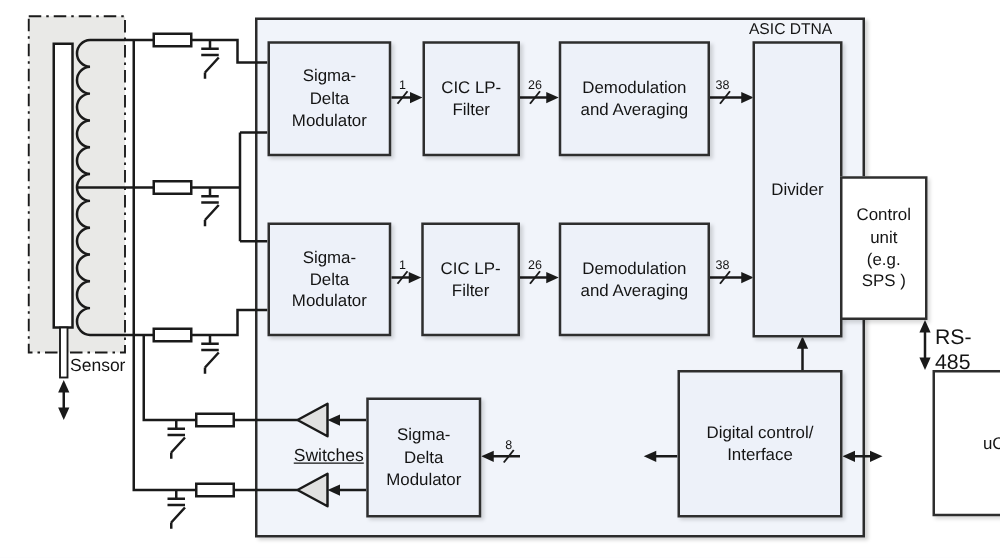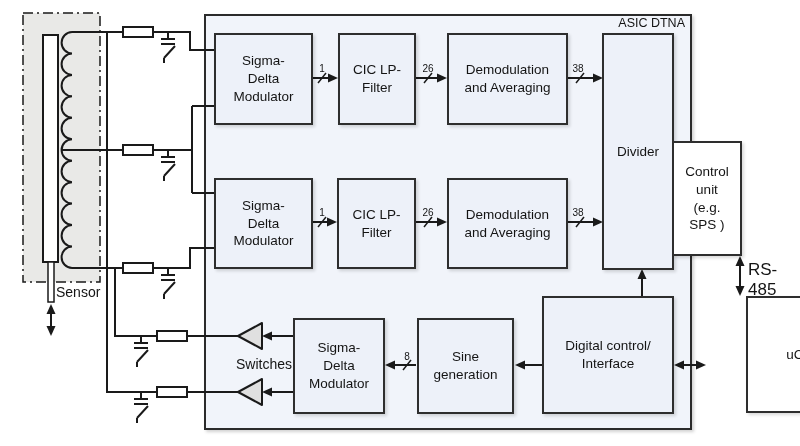--- a/index.html
+++ b/index.html
@@ -128,21 +128,21 @@
       <line x1="318" y1="83" x2="326" y2="73"></line>
       <line x1="424" y1="83" x2="432" y2="73"></line>
       <line x1="576" y1="83" x2="584" y2="73"></line>
       <line x1="318" y1="227" x2="326" y2="217"></line>
       <line x1="424" y1="227" x2="432" y2="217"></line>
       <line x1="576" y1="227" x2="584" y2="217"></line>
       <line x1="403" y1="370" x2="411" y2="360"></line>
     </g>
   </svg>
 
-  <span class="lbl" style="left:580px;top:16px;width:105px;text-align:right;font-size:12.5px;">ASIC DTNA</span>
+  <span class="lbl" style="left:580px;top:16px;width:105px;text-align:center;font-size:12.5px;">ASIC DTNA</span>
 
   <div class="block" style="left:214px;top:33px;width:99px;height:92px;">Sigma-
 Delta
 Modulator</div>
   <div class="block" style="left:338px;top:33px;width:78px;height:92px;">CIC LP-
 Filter</div>
   <div class="block" style="left:447px;top:33px;width:121px;height:92px;">Demodulation
 and Averaging</div>
   <div class="block" style="left:602px;top:33px;width:72px;height:237px;">Divider</div>
 
@@ -150,37 +150,35 @@
 Delta
 Modulator</div>
   <div class="block" style="left:337px;top:178px;width:79px;height:91px;">CIC LP-
 Filter</div>
   <div class="block" style="left:447px;top:178px;width:121px;height:91px;">Demodulation
 and Averaging</div>
 
   <div class="block" style="left:293px;top:318px;width:92px;height:96px;">Sigma-
 Delta
 Modulator</div>
-  <div class="block" style="left:417px;top:318px;width:97px;height:96px;">Sine
-generation</div>
   <div class="block" style="left:542px;top:296px;width:132px;height:118px;">Digital control/
 Interface</div>
 
   <div class="block ext" style="left:672px;top:141px;width:70px;height:115px;">Control
 unit
 (e.g.
 SPS )</div>
   <div class="block ext" style="left:746px;top:296px;width:70px;height:117px;padding-left:28px;">uC</div>
 
   <span class="lbl buslabel" style="left:310px;top:63px;">1</span>
   <span class="lbl buslabel" style="left:416px;top:63px;">26</span>
   <span class="lbl buslabel" style="left:566px;top:63px;">38</span>
   <span class="lbl buslabel" style="left:310px;top:207px;">1</span>
   <span class="lbl buslabel" style="left:416px;top:207px;">26</span>
   <span class="lbl buslabel" style="left:566px;top:207px;">38</span>
   <span class="lbl buslabel" style="left:395px;top:351px;">8</span>
 
   <span class="lbl smalllabel" style="left:56px;top:284px;">Sensor</span>
-  <span class="lbl smalllabel" style="left:235px;top:356px;width:58px;text-align:center;">Switches</span>
+  <span class="lbl smalllabel" style="left:235px;top:356px;width:58px;text-decoration:underline;">Switches</span>
   <span class="lbl smalllabel" style="left:748px;top:260px;line-height:1.2;font-size:17px;">RS-
 485</span>
 
 </div>
 
 </body></html>

